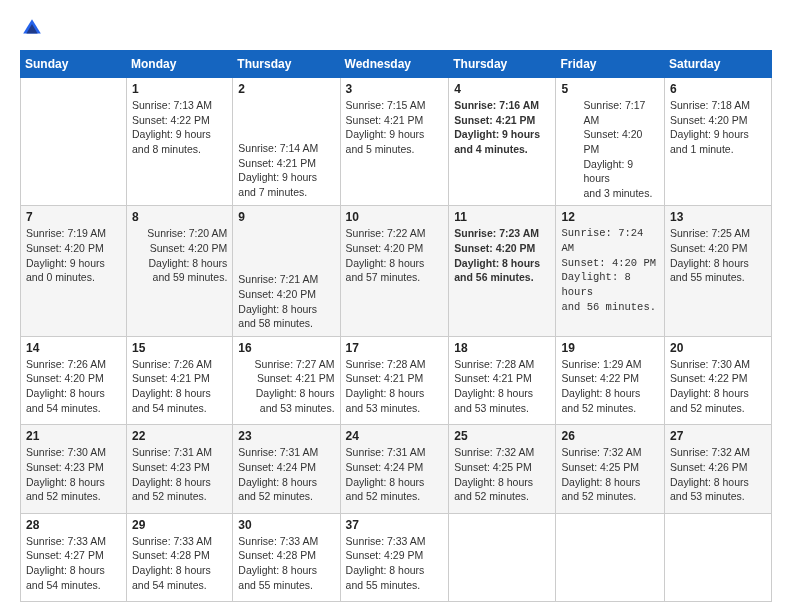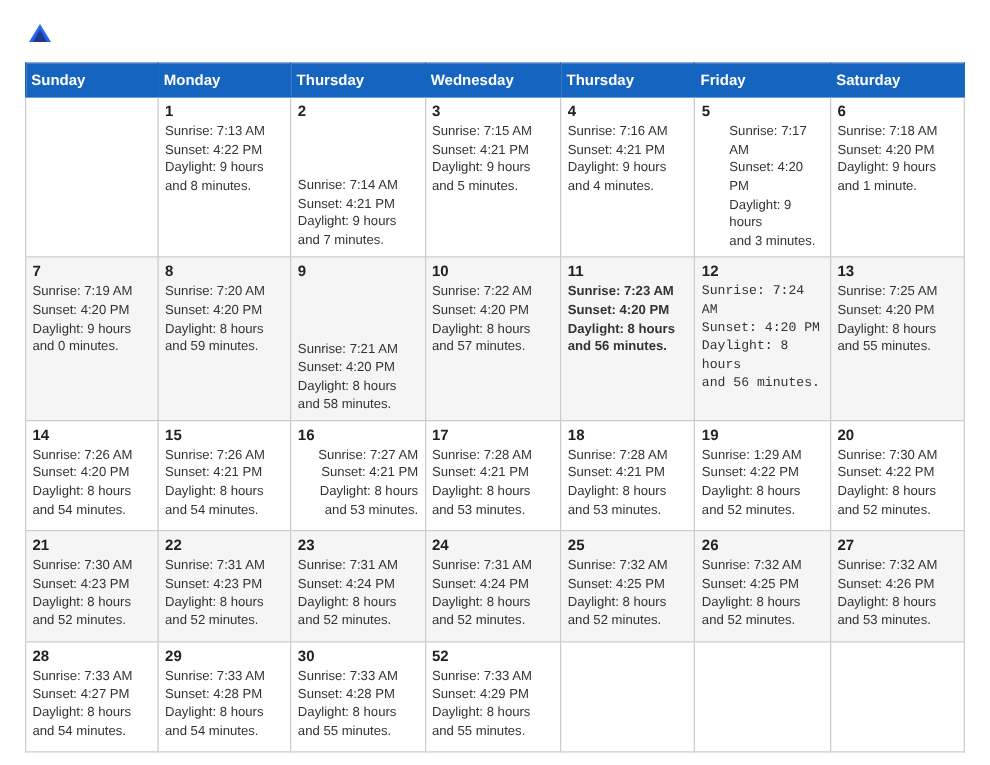--- a/index.html
+++ b/index.html
@@ -145,21 +145,21 @@
           </td>
           <td>
             <div class="day-number">3</div>
             <div class="day-info" style="white-space: pre-line;">Sunrise: 7:15 AM
 Sunset: 4:21 PM
 Daylight: 9 hours
 and 5 minutes.</div>
           </td>
           <td>
             <div class="day-number">4</div>
-            <div class="day-info" style="white-space: pre-line;">Sunrise: 7:16 AM
+            <div class="day-info" style="white-space: pre-line; font-weight: bold;">Sunrise: 7:16 AM
 Sunset: 4:21 PM
 Daylight: 9 hours
 and 4 minutes.</div>
           </td>
           <td>
             <div class="day-number">5</div>
             <div class="day-info" style="white-space: pre-line; margin-left: 22px;">Sunrise: 7:17 AM
 Sunset: 4:20 PM
 Daylight: 9 hours
 and 3 minutes.</div>
@@ -175,21 +175,21 @@
         <tr>
           <td>
             <div class="day-number">7</div>
             <div class="day-info" style="white-space: pre-line;">Sunrise: 7:19 AM
 Sunset: 4:20 PM
 Daylight: 9 hours
 and 0 minutes.</div>
           </td>
           <td>
             <div class="day-number">8</div>
-            <div class="day-info" style="white-space: pre-line;">Sunrise: 7:20 AM
+            <div class="day-info" style="white-space: pre-line; text-align: right;">Sunrise: 7:20 AM
 Sunset: 4:20 PM
 Daylight: 8 hours
 and 59 minutes.</div>
           </td>
           <td>
             <div class="day-number">9</div>
             <div class="day-info" style="white-space: pre-line; margin-top: 48px;">Sunrise: 7:21 AM
 Sunset: 4:20 PM
 Daylight: 8 hours
 and 58 minutes.</div>
@@ -341,21 +341,21 @@
 and 54 minutes.</div>
           </td>
           <td>
             <div class="day-number">30</div>
             <div class="day-info" style="white-space: pre-line;">Sunrise: 7:33 AM
 Sunset: 4:28 PM
 Daylight: 8 hours
 and 55 minutes.</div>
           </td>
           <td>
-            <div class="day-number">52</div>
+            <div class="day-number">37</div>
             <div class="day-info" style="white-space: pre-line;">Sunrise: 7:33 AM
 Sunset: 4:29 PM
 Daylight: 8 hours
 and 55 minutes.</div>
           </td>
           <td class="empty-cell"></td>
           <td class="empty-cell"></td>
           <td class="empty-cell"></td>
         </tr>
       </tbody>

